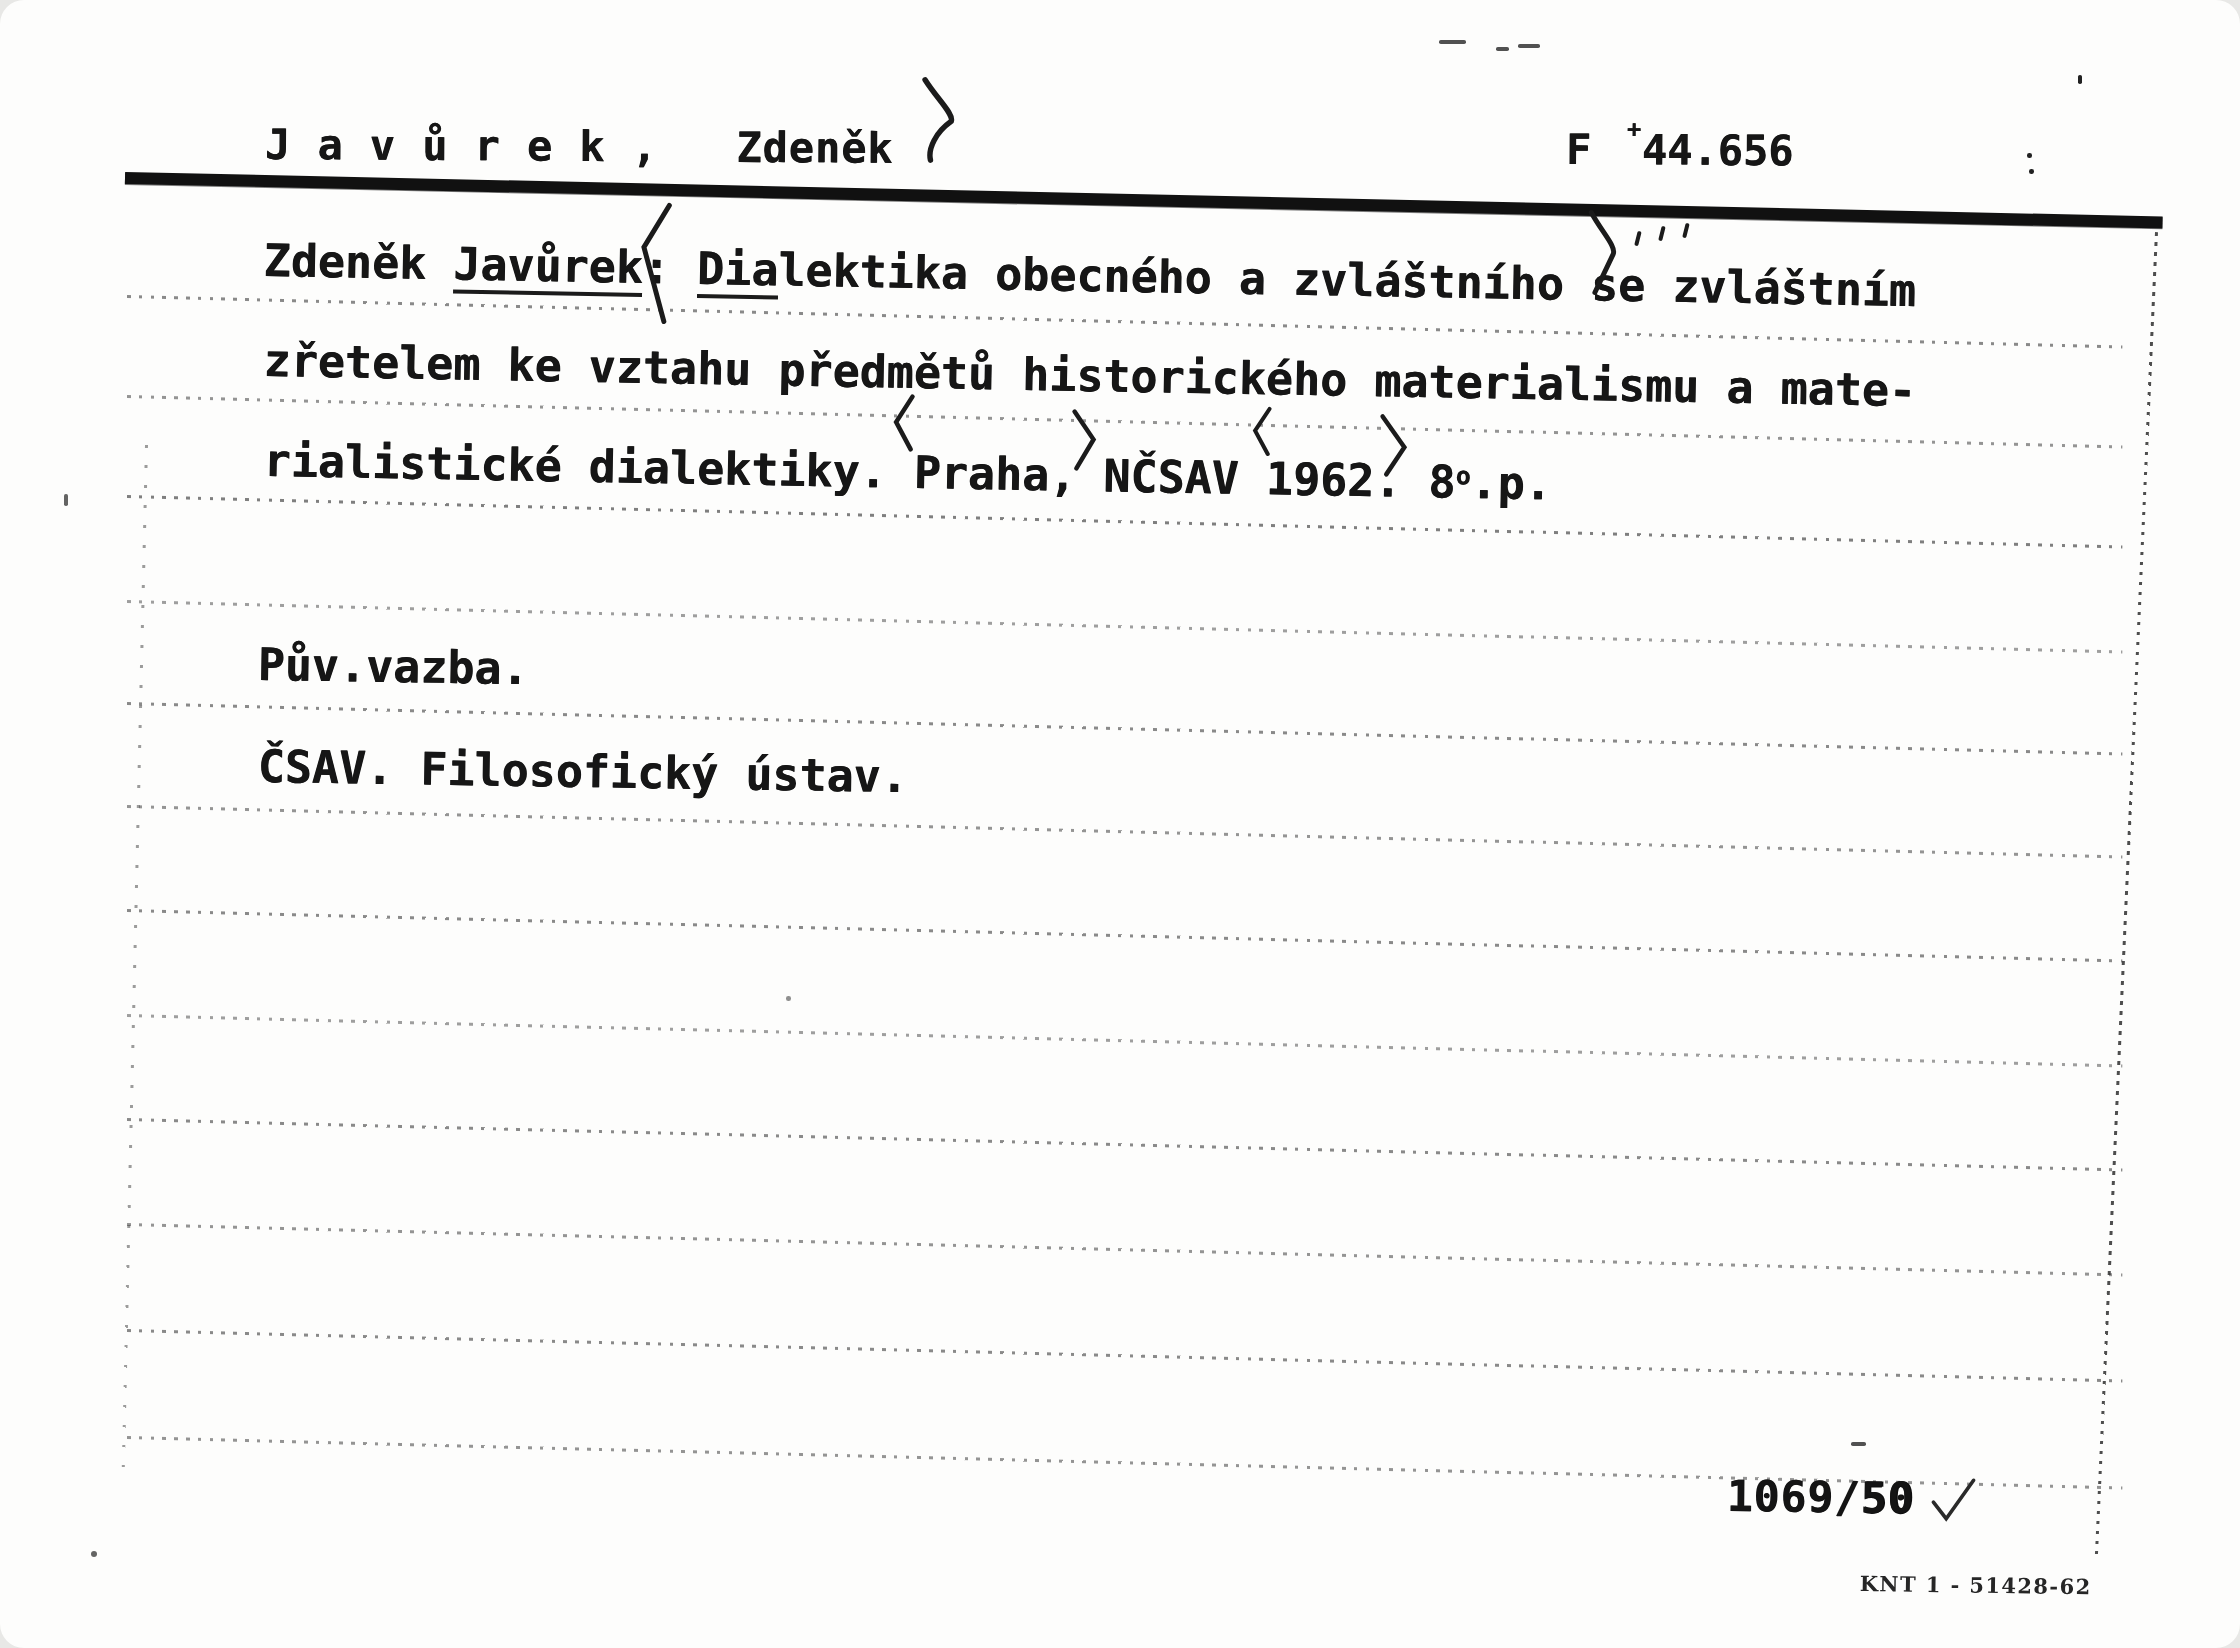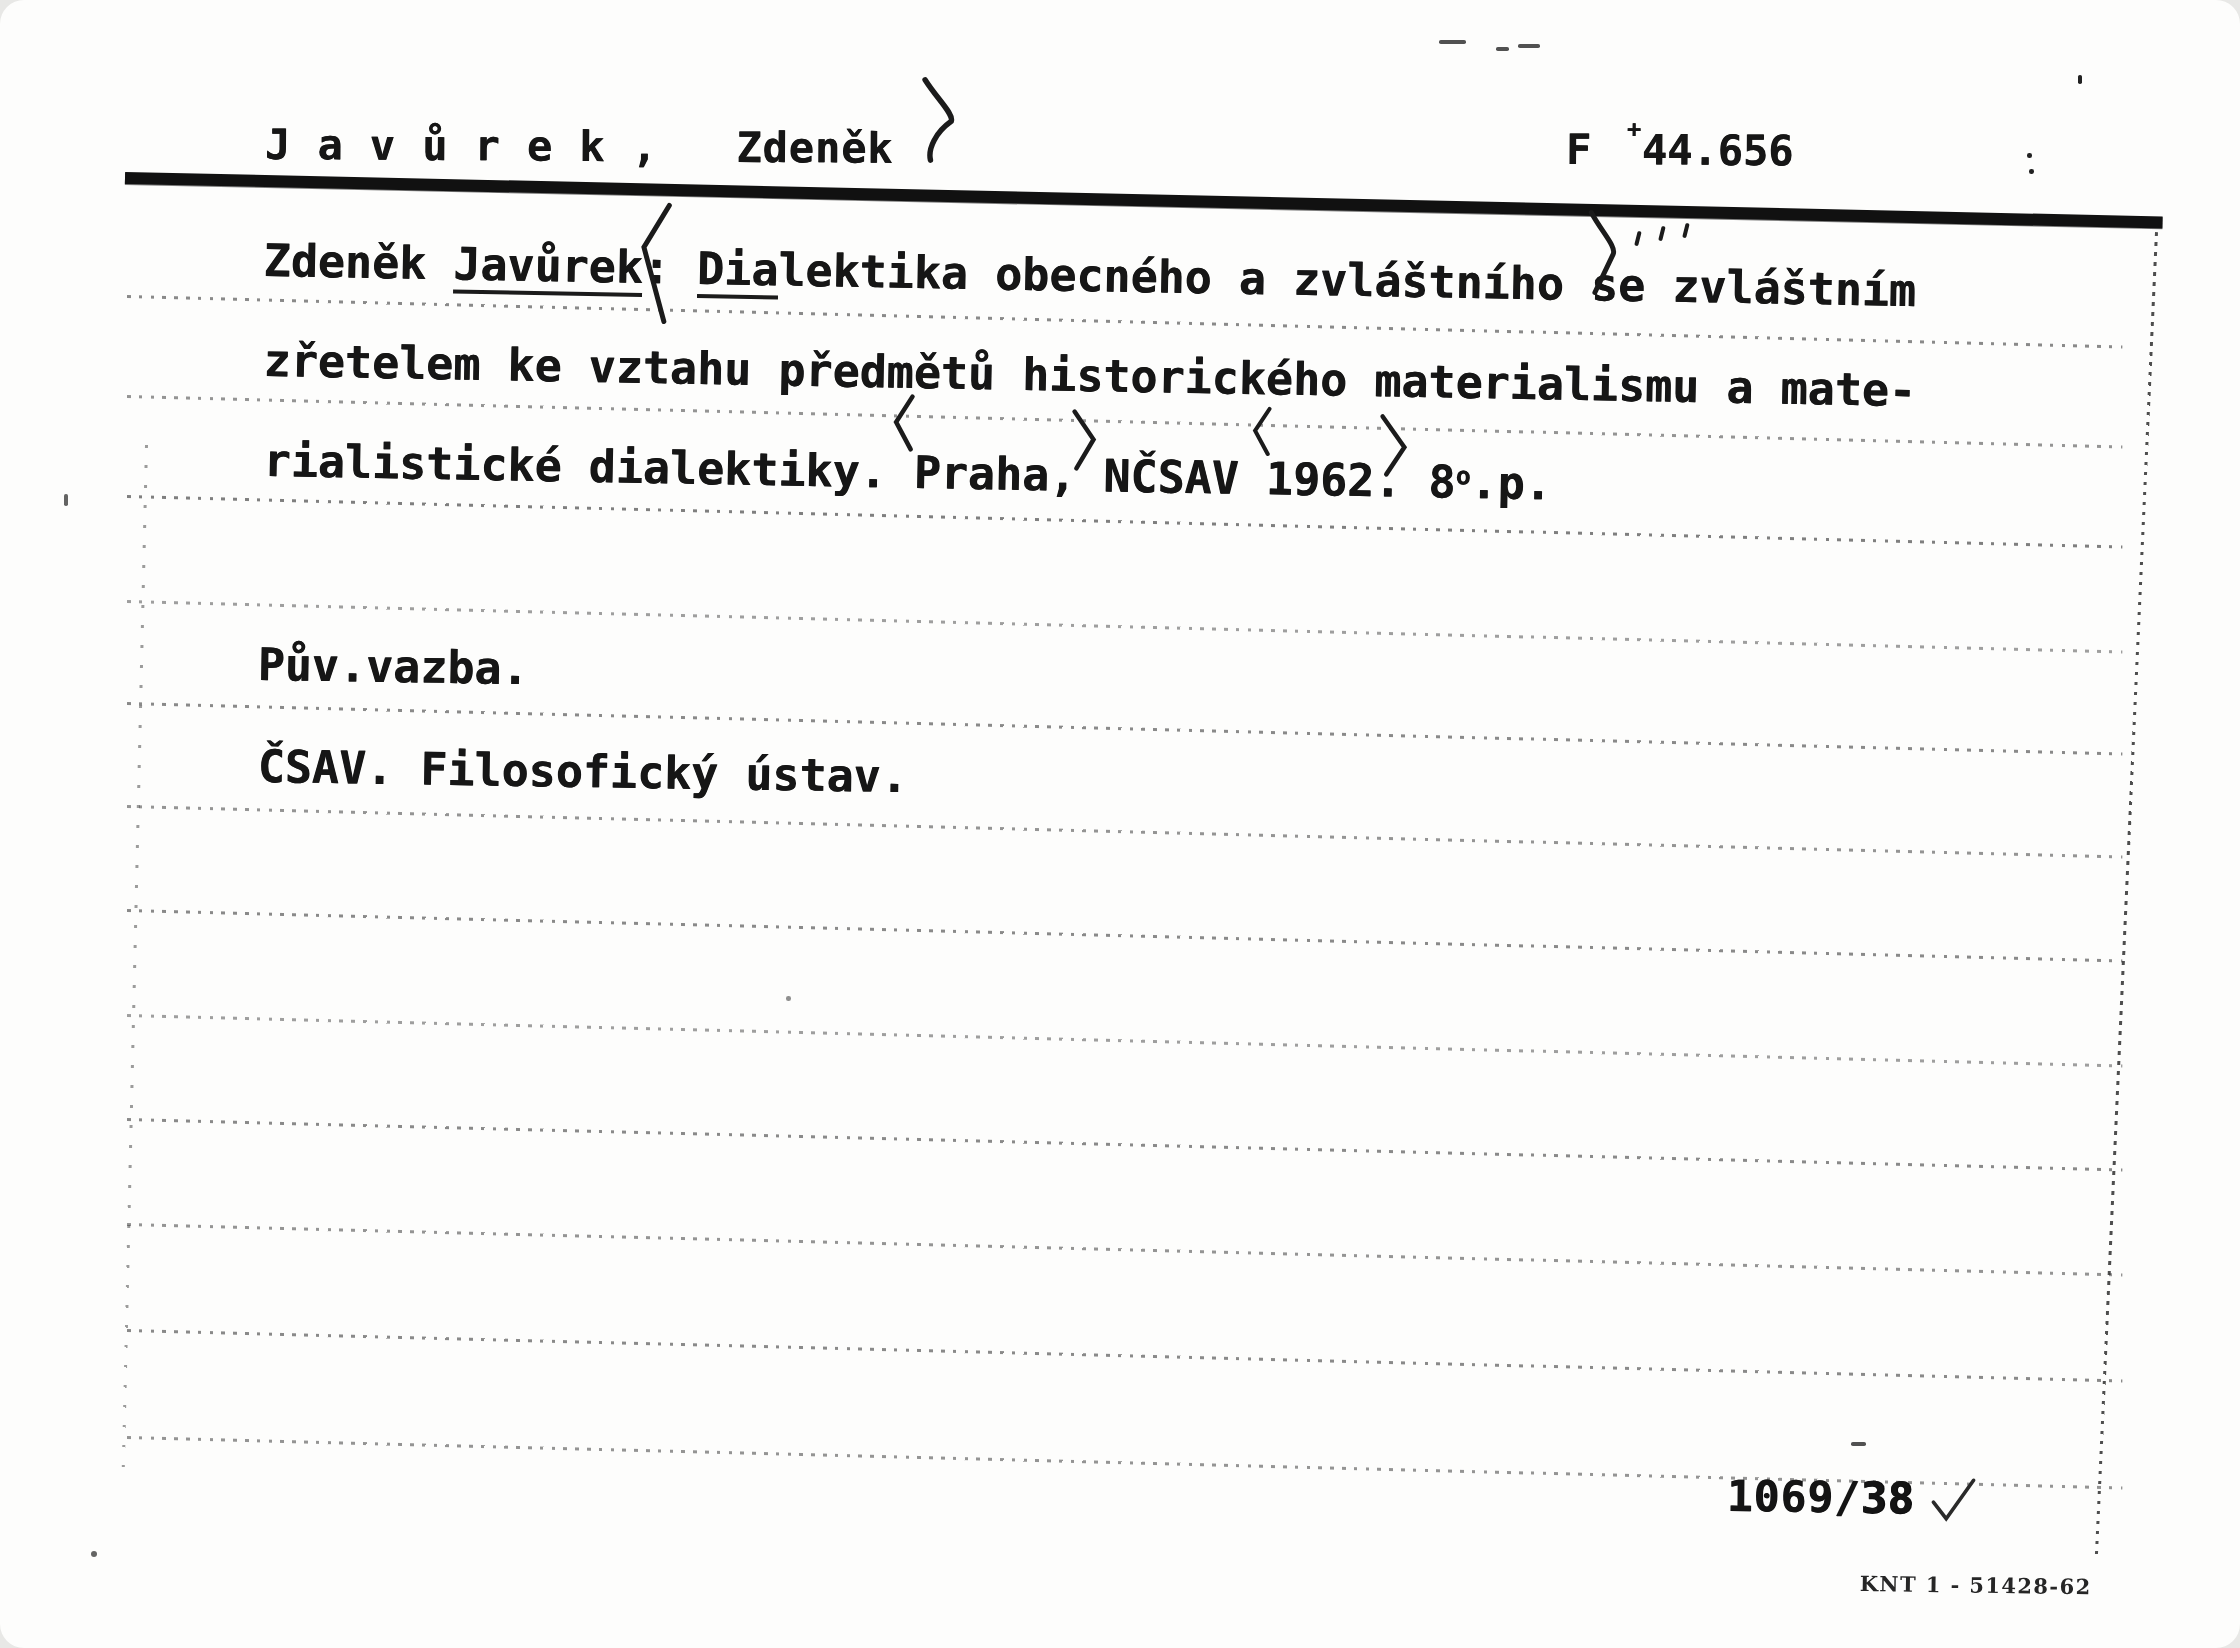--- a/index.html
+++ b/index.html
@@ -103,21 +103,21 @@
   <div class="typed body-line" style="left:264px;top:238px;transform:rotate(1.05deg);"><span>Zdeněk </span><span class="ul">Javůrek</span><span>: </span><span class="ul">Dia</span><span>lektika obecného a zvláštního se zvláštním</span></div>
 
   <div class="typed body-line" style="left:264px;top:338px;transform:rotate(1.05deg);">zřetelem ke vztahu předmětů historického materialismu a mate-</div>
 
   <div class="typed body-line" style="left:264px;top:438px;transform:rotate(1.05deg);"><span>rialistické dialektiky. Praha, NČSAV 1962. 8</span><span class="sup">o</span><span>.p.</span></div>
 
   <div class="typed body-line" style="left:258px;top:642px;transform:rotate(0.9deg);">Pův.vazba.</div>
 
   <div class="typed body-line" style="left:258px;top:744px;transform:rotate(0.9deg);">ČSAV. Filosofický ústav.</div>
 
-  <div class="accession"><span>1069/</span><span class="year">38</span></div>
+  <div class="accession"><span>1069/</span><span class="year">50</span></div>
 
   <div class="print-code">KNT 1 - 51428-62</div>
 
   <div class="mark" style="left:916px;top:76px;">
     <svg width="47" height="87" viewBox="0 0 52 96">
         <path d="M10 4 C24 26 42 42 39 50 C22 62 13 80 16 93" fill="none" stroke="#1b1b1b" stroke-width="6" stroke-linecap="round"></path>
       </svg>
   </div>
 
   <div class="mark" style="left:631px;top:200px;">

